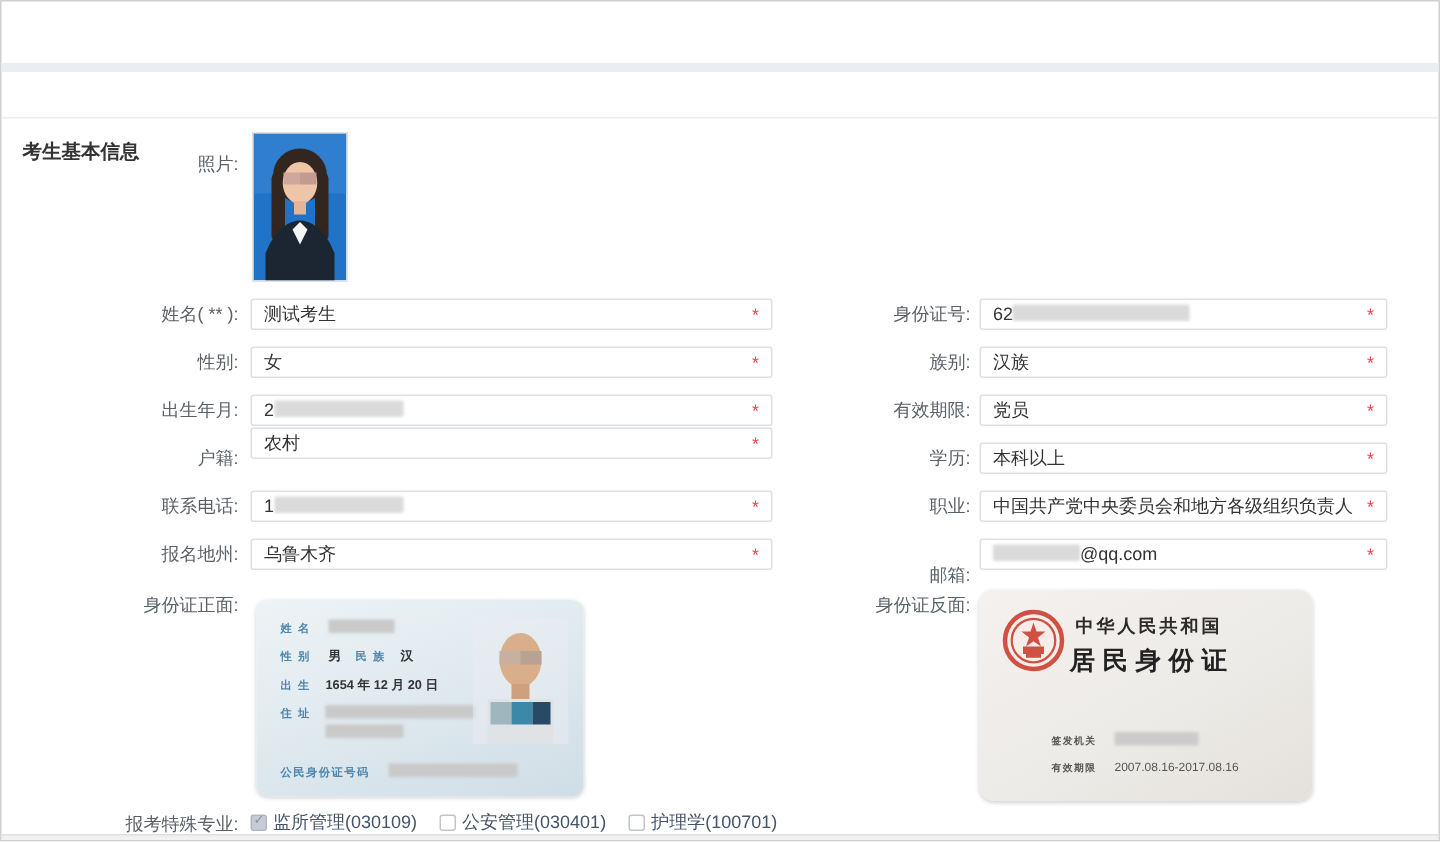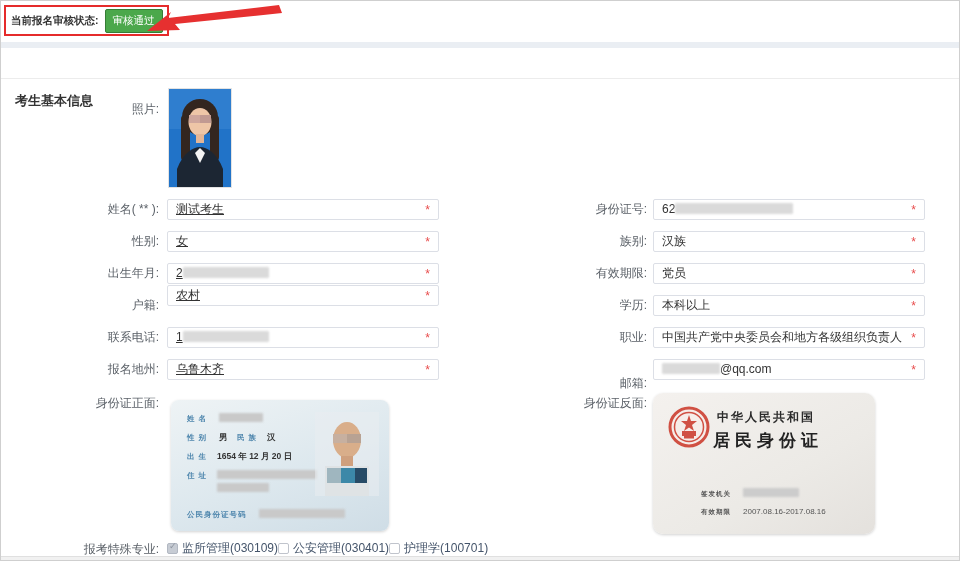--- a/index.html
+++ b/index.html
@@ -15,21 +15,21 @@
   .divider{position:absolute;left:0;top:41px;width:100%;height:6px;background:#eaeef3;}
 
   
   .sec-title{position:absolute;left:14px;top:53px;font-size:13px;font-weight:bold;color:#333;margin-top:38px;}
   .hairline{position:absolute;left:0;top:77px;width:100%;border-top:1px solid #ececec;}
 
   
   .lab{position:absolute;left:0;width:158px;text-align:right;font-size:12px;color:#5b6168;line-height:21px;white-space:nowrap;}
   .lab.r{left:480px;width:166px;}
   .field{position:absolute;height:21px;border:1px solid #dcdfe6;border-radius:2px;background:#fff;font-size:12px;color:#333;line-height:19px;padding:0 20px 0 8px;box-sizing:border-box;white-space:nowrap;overflow:hidden;cursor:text;}
-  .field.l{left:166px;width:272px;text-decoration:underline;}
+  .field.l{left:166px;width:348px;}
   .field.r{left:652px;width:272px;}
   .req{position:absolute;right:8px;top:1px;color:#e84c4c;font-size:12px;}
   .mask{display:inline-block;height:11px;background:#dadada;border-radius:1px;filter:blur(1px);vertical-align:-1px;}
 
   
   .photo{position:absolute;left:168px;top:88px;width:62px;height:98px;box-shadow:0 0 0 1px #e3e3e3;}
 
   
   .card-front{position:absolute;left:170px;top:399px;width:218px;height:131px;border-radius:8px;background:linear-gradient(160deg,#eef3f5 0%,#dde8ee 55%,#cfdde6 100%);box-shadow:0 1px 3px rgba(0,0,0,.18);}
   .cf-lab{position:absolute;font-size:7.5px;letter-spacing:1px;color:#4e86ad;font-weight:bold;white-space:nowrap;}
@@ -38,42 +38,33 @@
   .cf-photo{position:absolute;right:10px;top:12px;width:64px;height:84px;}
 
   .card-back{position:absolute;left:652px;top:392px;width:222px;height:141px;border-radius:10px;background:linear-gradient(150deg,#f4f1ee 0%,#eceae6 60%,#e4e1dd 100%);box-shadow:0 1px 3px rgba(0,0,0,.18);}
   .cb-country{position:absolute;left:64px;top:16px;font-size:12px;font-weight:bold;letter-spacing:2px;color:#2b2b2b;white-space:nowrap;}
   .cb-title{position:absolute;left:60px;top:36px;font-size:17px;font-weight:bold;letter-spacing:5px;color:#222;white-space:nowrap;}
   .cb-lab{position:absolute;font-size:6.5px;font-weight:bold;color:#555;letter-spacing:1px;white-space:nowrap;}
   .cb-val{position:absolute;font-size:8px;color:#555;white-space:nowrap;}
   .cb-mask{position:absolute;height:9px;background:#cccccc;border-radius:1px;filter:blur(1px);}
 
   
-  .cbrow{position:absolute;left:166px;top:539px;display:flex;align-items:center;gap:0;font-size:12px;color:#44546a;}
+  .cbrow{position:absolute;left:166px;top:539px;display:flex;align-items:center;gap:15px;font-size:12px;color:#44546a;}
   .opt{display:flex;align-items:center;gap:4px;cursor:pointer;white-space:nowrap;}
   .cb{width:11px;height:11px;border:1px solid #c0c4cc;border-radius:2px;background:#fff;box-sizing:border-box;position:relative;}
   .cb.checked{background:#c7ccd4;border-color:#b2b8c2;}
   .cb.checked:after{content:"✓";position:absolute;left:1px;top:-3px;font-size:9px;color:#8d94a0;}
 
   .bottom-strip{position:absolute;left:0;top:555px;width:100%;height:4px;background:#f1f1f1;border-top:1px solid #e0e0e0;}
 </style>
 </head>
 <body>
 
 <div id="app">
 
-  <div class="statusbar">
-    <div class="hl-box">
-      <span class="hl-label">当前报名审核状态:</span>
-      <span class="badge">审核通过</span>
-    </div>
-    <svg class="arrow-svg" width="140" height="38" viewBox="0 0 140 38">
-      <polygon points="3,28 27,9 24,15 135,2 138,10 31,21 36,27" fill="#e63030"></polygon>
-    </svg>
-  </div>
   <div class="divider"></div>
 
   <div class="sec-title">考生基本信息</div>
   <div class="hairline"></div>
 
   <div class="lab" style="top:98px;">照片:</div>
   <svg class="photo" viewBox="0 0 62 98">
     <rect width="62" height="98" fill="#2173c8"></rect>
     <rect width="62" height="40" fill="#3e8ad6" opacity="0.5"></rect>
     <ellipse cx="31" cy="28" rx="18" ry="18" fill="#33261f"></ellipse>

